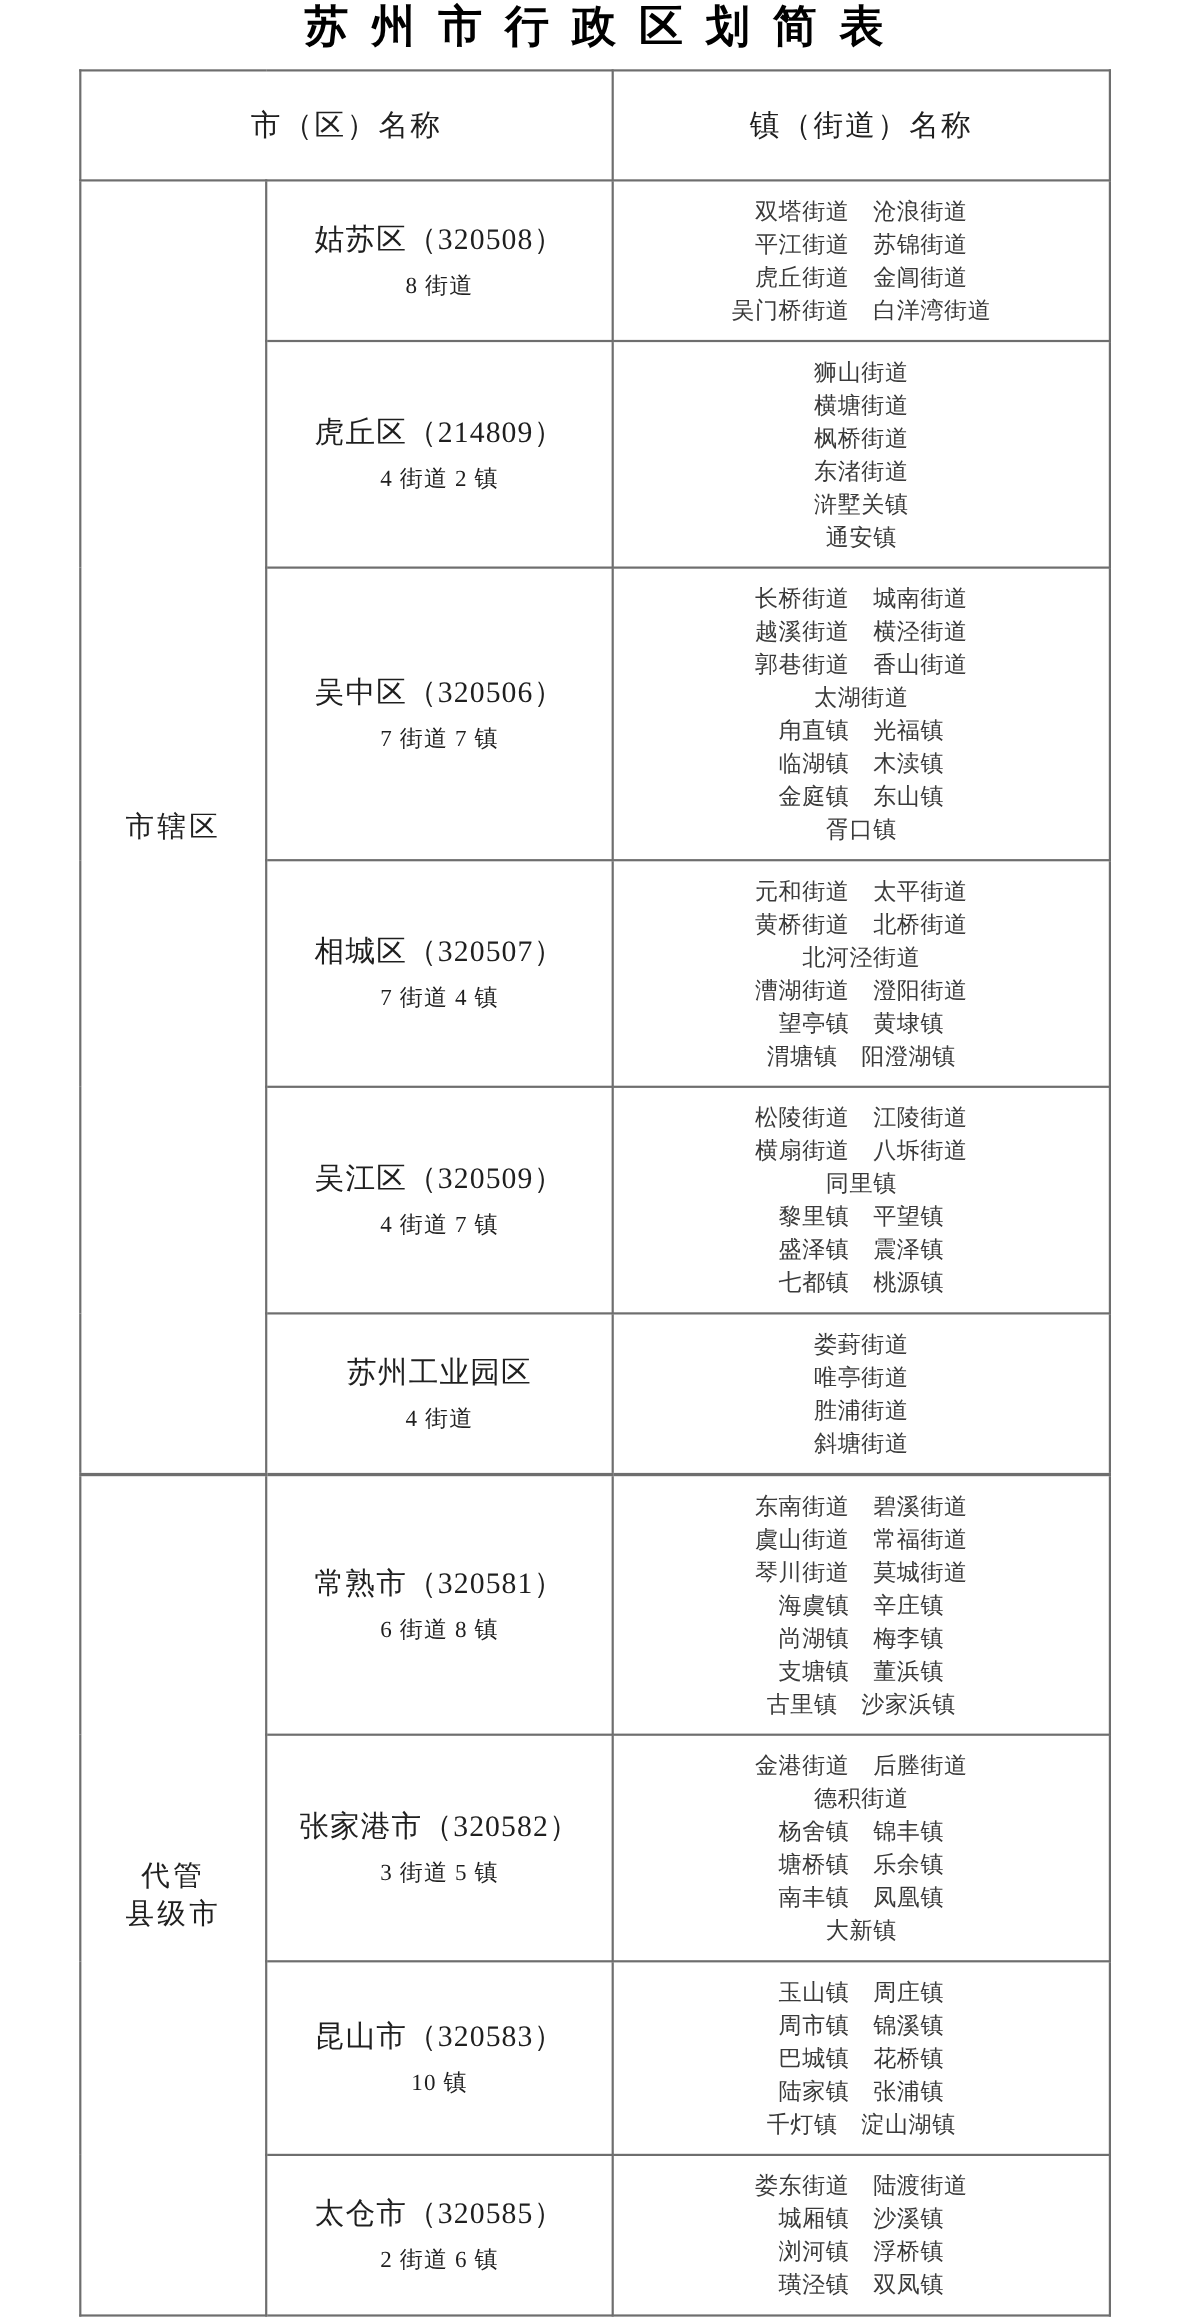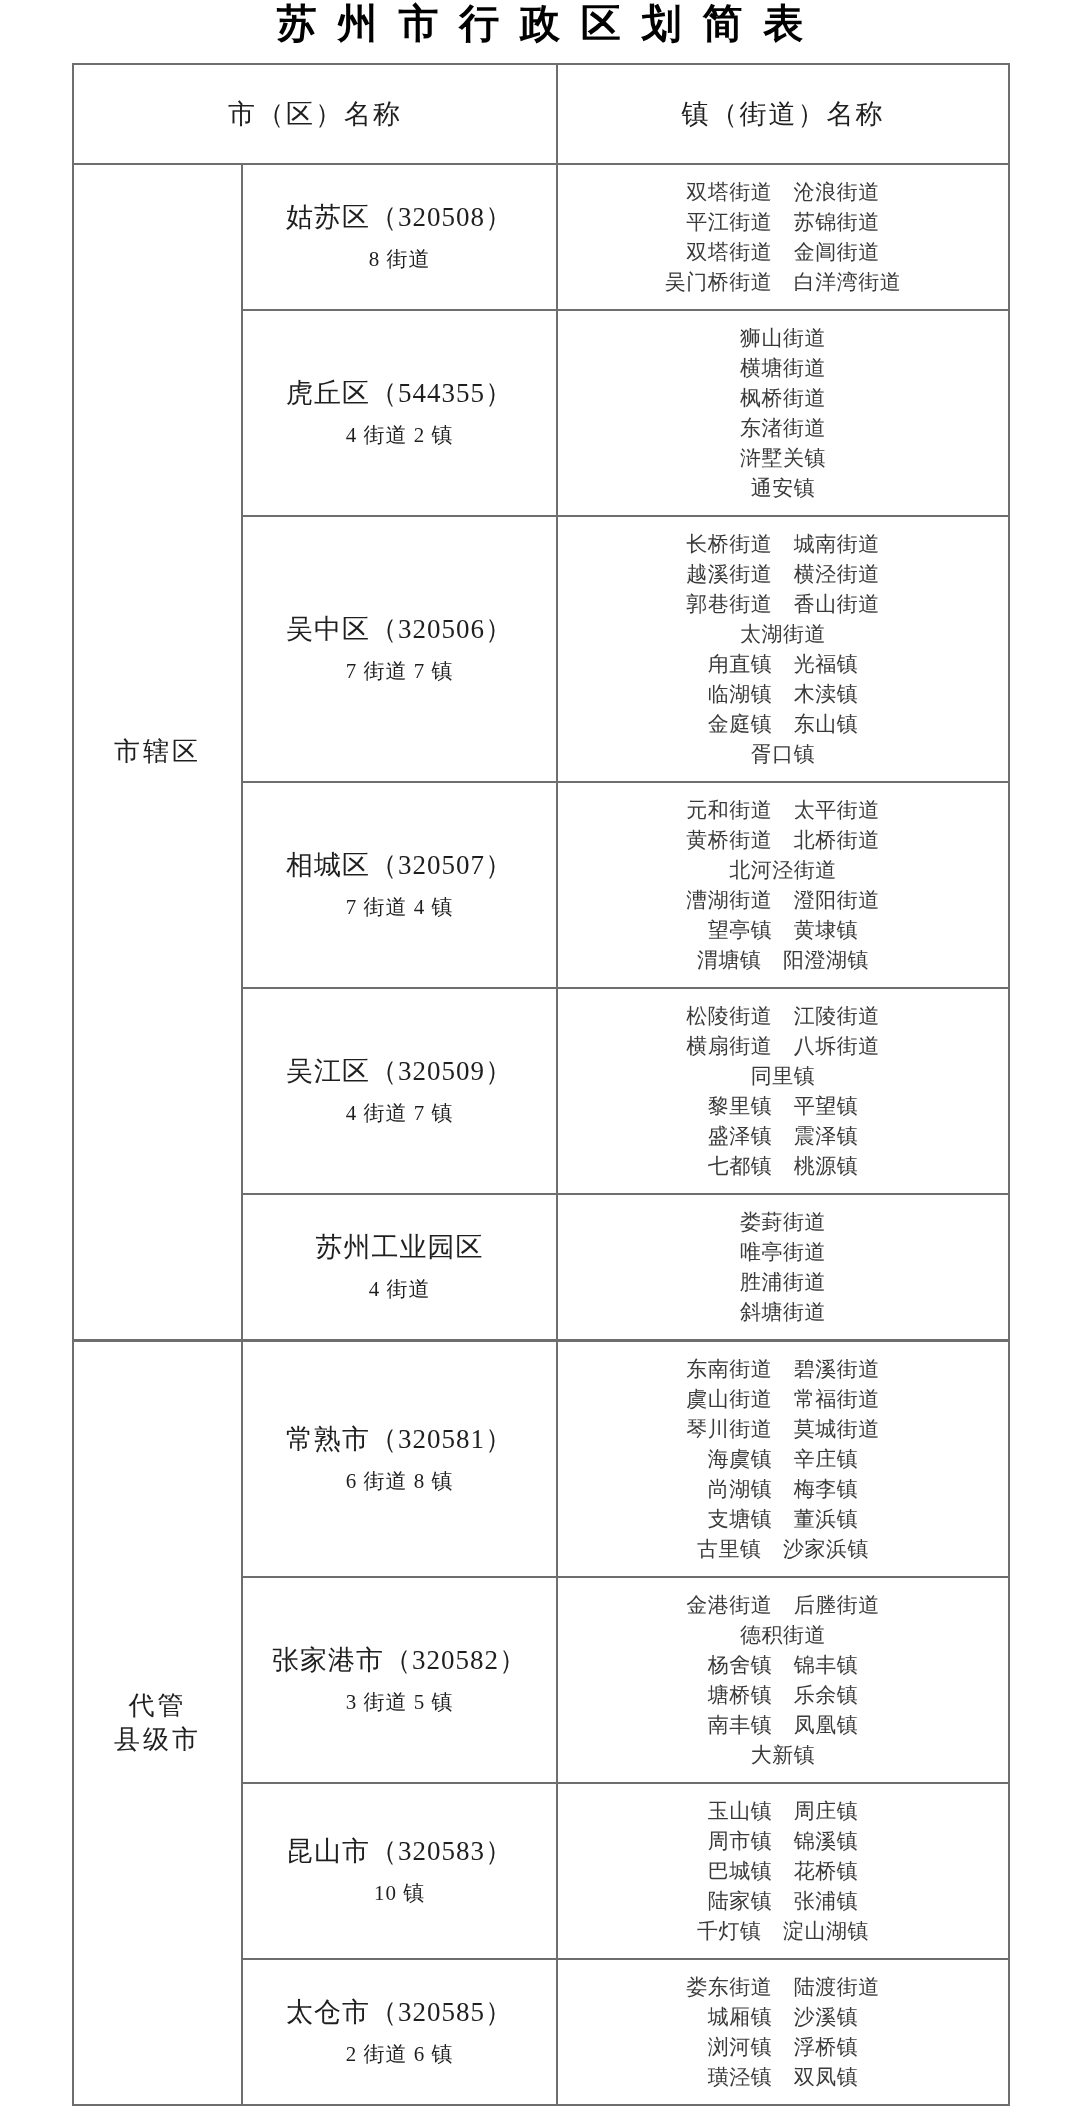--- a/index.html
+++ b/index.html
@@ -102,27 +102,27 @@
           <td class="group-cell" rowspan="6">
             <div class="group-line">市辖区</div>
           </td>
           <td class="district-cell">
             <div class="district-name">姑苏区（320508）</div>
             <div class="district-count">8 街道</div>
           </td>
           <td class="street-cell">
             <div class="street-line">双塔街道　沧浪街道</div>
             <div class="street-line">平江街道　苏锦街道</div>
-            <div class="street-line">双塔街道　金阊街道</div>
+            <div class="street-line">虎丘街道　金阊街道</div>
             <div class="street-line">吴门桥街道　白洋湾街道</div>
           </td>
         </tr>
         <tr>
           <td class="district-cell">
-            <div class="district-name">虎丘区（544355）</div>
+            <div class="district-name">虎丘区（214809）</div>
             <div class="district-count">4 街道 2 镇</div>
           </td>
           <td class="street-cell">
             <div class="street-line">狮山街道</div>
             <div class="street-line">横塘街道</div>
             <div class="street-line">枫桥街道</div>
             <div class="street-line">东渚街道</div>
             <div class="street-line">浒墅关镇</div>
             <div class="street-line">通安镇</div>
           </td>

